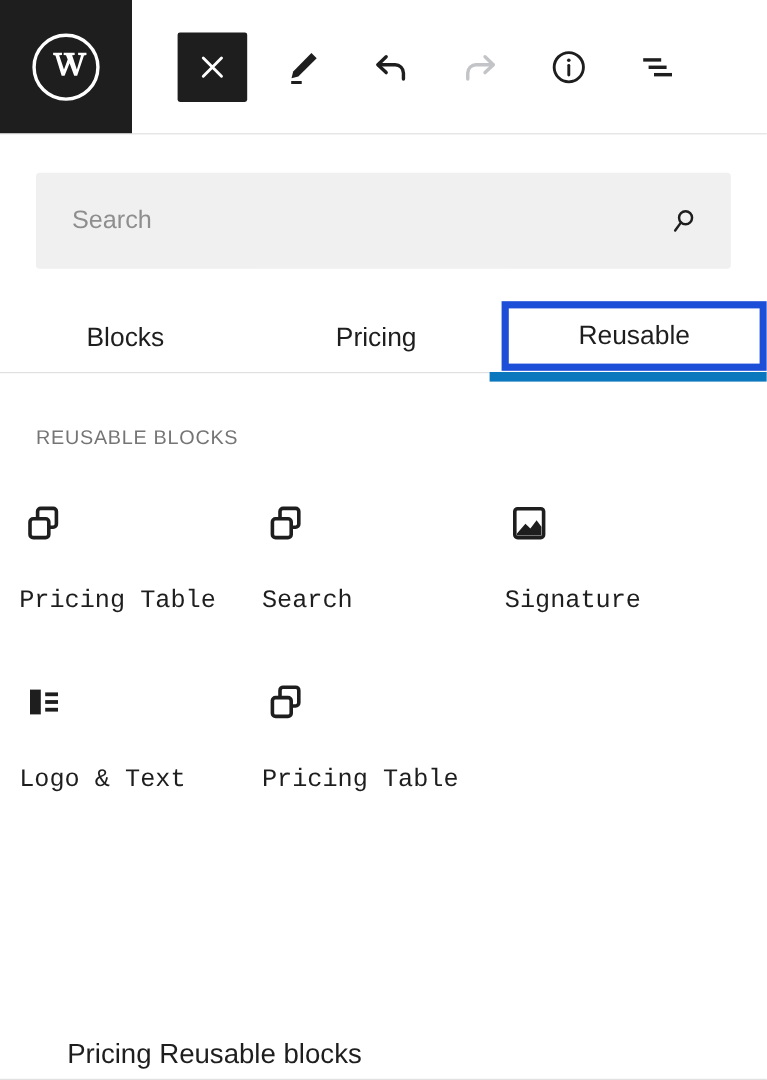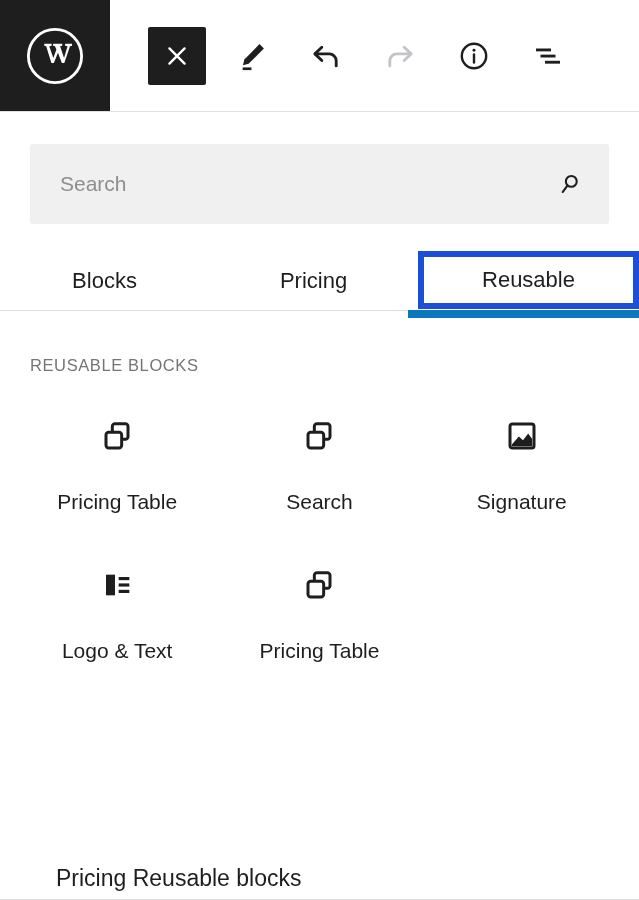--- a/index.html
+++ b/index.html
@@ -153,27 +153,27 @@
   
   .grid {
     display: grid;
     grid-template-columns: repeat(3, 1fr);
     padding: 30px 16px 0 16px;
     row-gap: 40px;
   }
   .grid-item {
     display: flex;
     flex-direction: column;
-    align-items: center;
+    align-items: flex-start;
     justify-content: flex-start;
     cursor: pointer;
     background: transparent;
     border: none;
     padding: 0;
-    font-family: Liberation Sans, sans-serif;
+    font-family: Liberation Mono, monospace;
   }
   .grid-item .icon {
     height: 62px;
     display: flex;
     align-items: center;
     justify-content: center;
   }
   .grid-item .label {
     margin-top: 22px;
     font-size: 21px;

